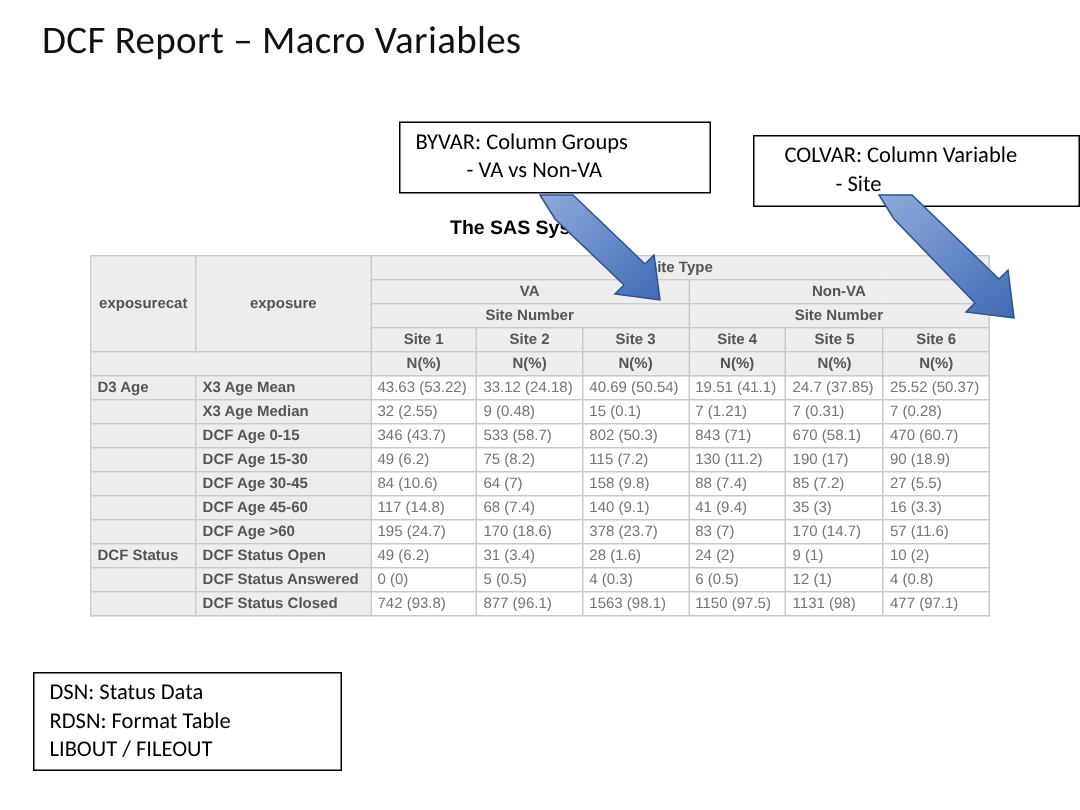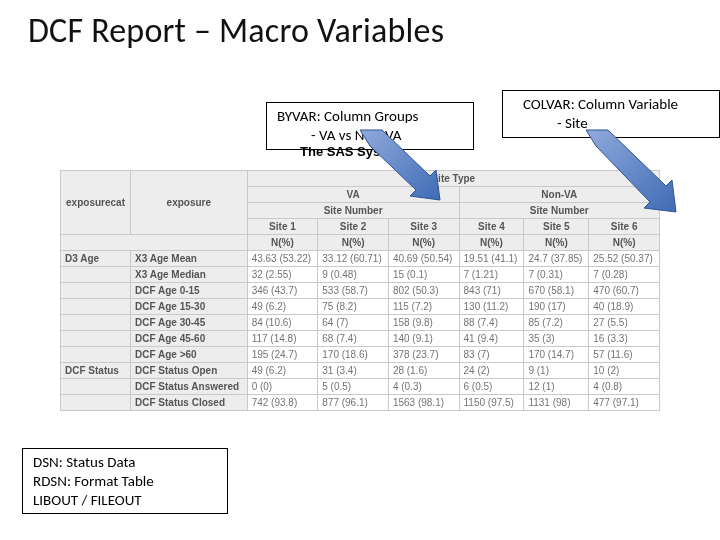--- a/index.html
+++ b/index.html
@@ -1,20 +1,20 @@
 <!DOCTYPE html>
 <html><head>
 <meta charset="utf-8">
 <style>
   html,body{margin:0;padding:0;width:720px;height:540px;background:#fff;font-family:Calibri,Arial,sans-serif;color:#000;}
   .slide{position:relative;width:720px;height:540px;overflow:hidden;}
-  .title{position:absolute;left:28px;top:10px;font-size:34px;letter-spacing:0.2px;color:#111;}
+  .title{position:absolute;left:28px;top:10px;font-size:26px;letter-spacing:0.2px;color:#111;}
   .callout{position:absolute;border:1.5px solid #000;background:#fff;padding:4px 10px;font-size:15px;line-height:1.25;}
   .callout .l2{padding-left:34px;}
-  .byvar{left:266px;top:102px;width:186px;}
+  .byvar{left:266px;top:81px;width:186px;}
   .colvar{left:502px;top:90px;width:186px;padding-left:20px;}
   .dsn{left:22px;top:448px;width:184px;line-height:1.25;}
   .sas-title{position:absolute;left:300px;top:144px;font:bold 13px Arial;color:#000;}
   .tbl-wrap{position:absolute;left:60px;top:170px;width:600px;}
   table{border-collapse:collapse;width:100%;font:10px Arial;color:#222;}
   th,td{border:1px solid #c9c9c9;padding:2px 4px;white-space:nowrap;}
   th{background:#ededed;color:#555;text-align:center;font-weight:bold;}
   td{color:#747474;}
   td.rowhdr{color:#555;background:#ededed;font-weight:bold;}
   .arrow{position:absolute;pointer-events:none;}
@@ -76,21 +76,21 @@
         <th>N(%)</th>
         <th>N(%)</th>
         <th>N(%)</th>
       </tr>
     </thead>
     <tbody id="tbody">
           <tr>
             <td class="rowhdr">D3  Age</td>
             <td class="rowhdr">X3  Age Mean</td>
             <td>43.63 (53.22)</td>
-            <td>33.12 (60.71)</td>
+            <td>33.12 (24.18)</td>
             <td>40.69 (50.54)</td>
             <td>19.51 (41.1)</td>
             <td>24.7 (37.85)</td>
             <td>25.52 (50.37)</td>
           </tr>
           <tr>
             <td class="rowhdr"></td>
             <td class="rowhdr">X3  Age Median</td>
             <td>32 (2.55)</td>
             <td>9 (0.48)</td>
@@ -110,21 +110,21 @@
             <td>470 (60.7)</td>
           </tr>
           <tr>
             <td class="rowhdr"></td>
             <td class="rowhdr">DCF Age 15-30</td>
             <td>49 (6.2)</td>
             <td>75 (8.2)</td>
             <td>115 (7.2)</td>
             <td>130 (11.2)</td>
             <td>190 (17)</td>
-            <td>40 (18.9)</td>
+            <td>90 (18.9)</td>
           </tr>
           <tr>
             <td class="rowhdr"></td>
             <td class="rowhdr">DCF Age 30-45</td>
             <td>84 (10.6)</td>
             <td>64 (7)</td>
             <td>158 (9.8)</td>
             <td>88 (7.4)</td>
             <td>85 (7.2)</td>
             <td>27 (5.5)</td>

